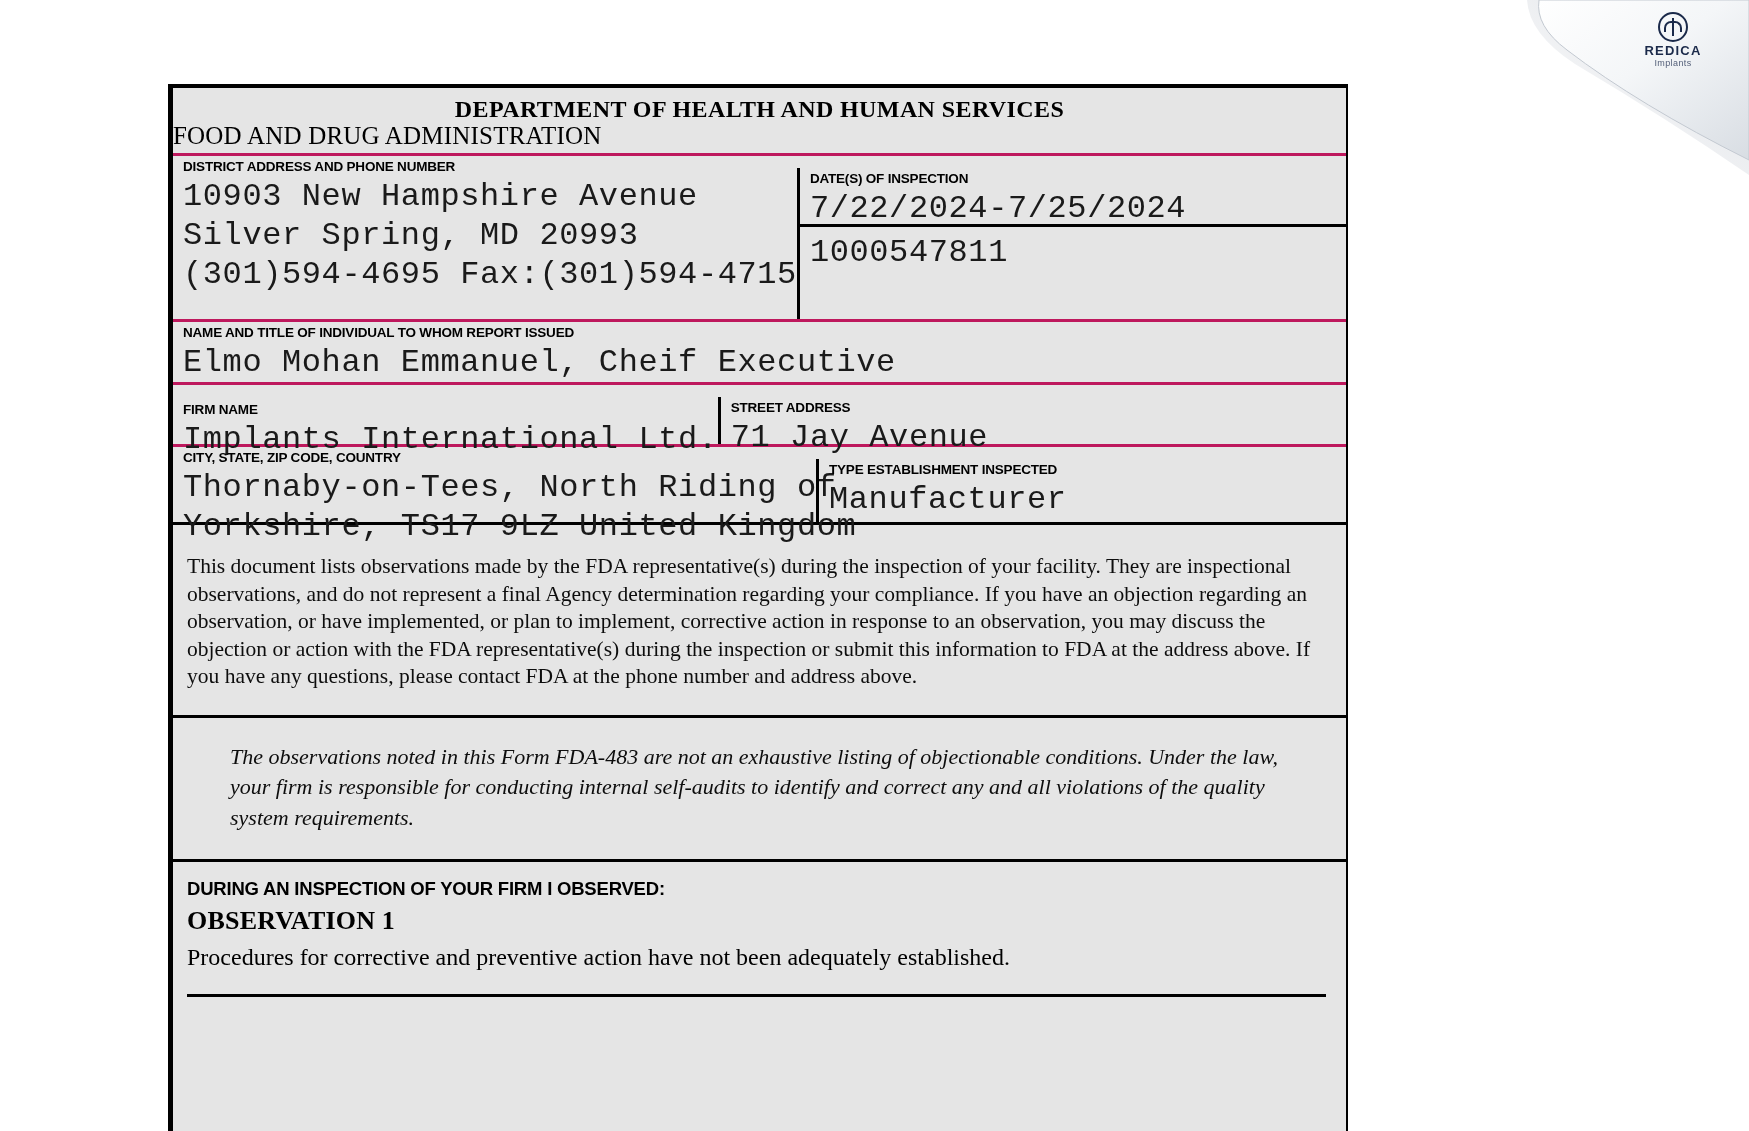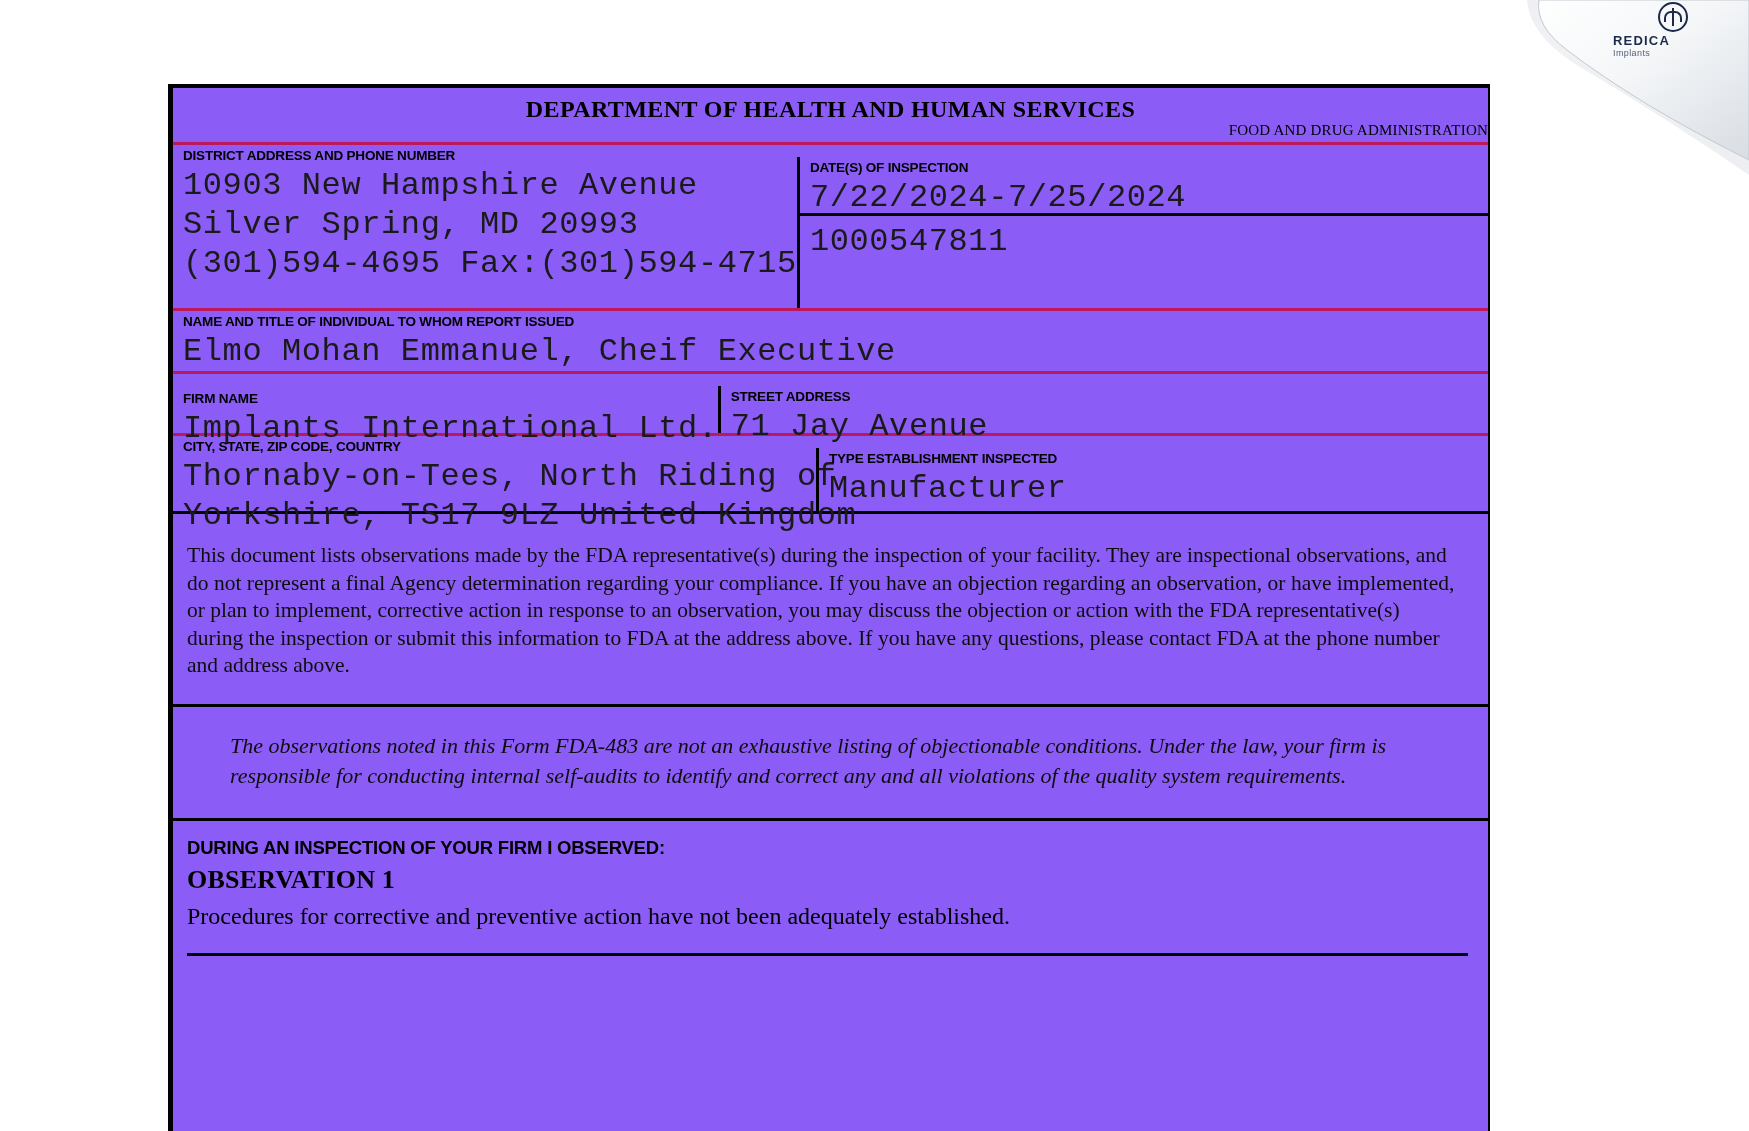--- a/index.html
+++ b/index.html
@@ -11,24 +11,24 @@
     width: 1749px;
     height: 1131px;
     position: relative;
     overflow: hidden;
     font-family: "Liberation Serif", serif;
   }
 
   
   .redica-badge {
     position: absolute;
-    top: 2px;
+    top: 12px;
     right: 16px;
     width: 120px;
-    text-align: left;
+    text-align: center;
     z-index: 40;
   }
   .redica-mark {
     width: 30px;
     height: 30px;
     margin: 0 auto 2px auto;
     border: 2px solid #1b2a4a;
     border-radius: 50%;
     position: relative;
     box-sizing: border-box;
@@ -80,41 +80,41 @@
     height: 175px;
     z-index: 5;
     pointer-events: none;
   }
 
   
   .sheet {
     position: absolute;
     left: 168px;
     top: 84px;
-    width: 1322px;
+    width: 1180px;
     height: 1047px;
-    background: #8b5cf6;
+    background: #e5e5e5;
     border-left: 5px solid #000;
     border-top: 4px solid #000;
     border-right: 2px solid #000;
     box-sizing: border-box;
     overflow: hidden;
   }
 
   .hdr-title {
     text-align: center;
     font-size: 24px;
     font-weight: bold;
     letter-spacing: 0.4px;
     padding-top: 8px;
     line-height: 1.1;
   }
   .hdr-sub {
-    text-align: right;
-    font-size: 15px;
+    text-align: left;
+    font-size: 25px;
     letter-spacing: 0.2px;
     padding-bottom: 3px;
   }
 
   .row {
     display: flex;
     border-top: 3px solid #be185d;
     box-sizing: border-box;
   }
   .cell {

